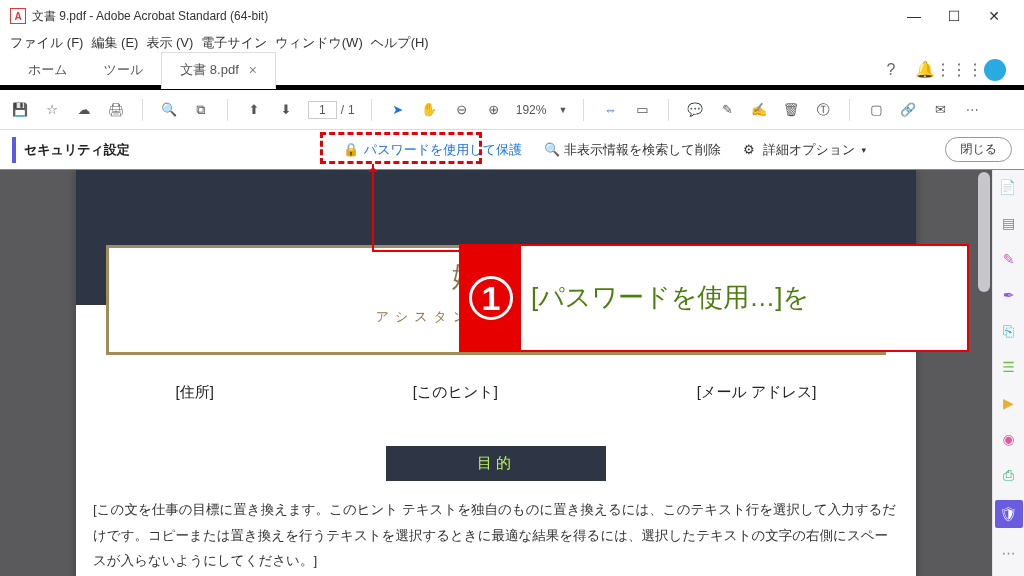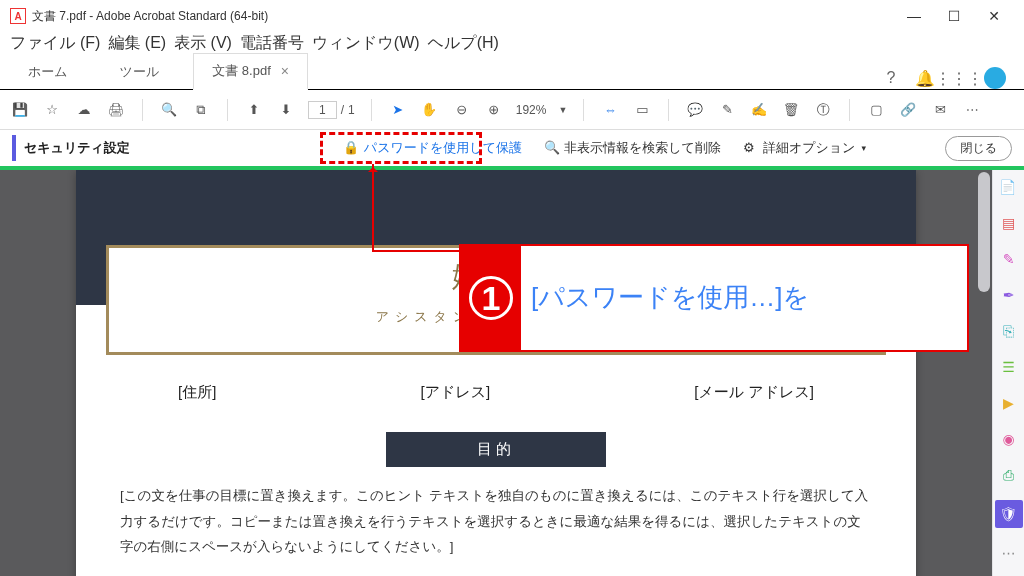--- a/index.html
+++ b/index.html
@@ -1,81 +1,81 @@
 <!DOCTYPE html>
 <html><head>
 <meta charset="utf-8">
 <style>
 * { margin:0; padding:0; box-sizing:border-box; font-family:"Yu Gothic UI","Meiryo",sans-serif; }
 body { background:#fff; width:1024px; height:576px; overflow:hidden; position:relative; }
 .titlebar { height:32px; display:flex; align-items:center; padding:0 10px; font-size:12px; color:#333; }
 .titlebar .app-icon { width:16px; height:16px; background:#fff; border:1px solid #e33; display:inline-flex; align-items:center; justify-content:center; color:#e33; font-weight:bold; font-size:10px; margin-right:6px; }
 .titlebar .spacer { flex:1; }
 .winbtn { width:40px; height:28px; display:inline-flex; align-items:center; justify-content:center; color:#333; font-size:14px; }
-.menubar { height:22px; display:flex; align-items:center; gap:4px; padding:0 8px; font-size:16px; color:#333; }
+.menubar { height:22px; display:flex; align-items:center; gap:4px; padding:0 8px; font-size:13px; color:#333; }
 .menubar span { padding:2px 2px; }
-.tabbar { height:36px; display:flex; align-items:flex-end; border-bottom:1px solid #000000; padding:0 10px; gap:16px; }
+.tabbar { height:36px; display:flex; align-items:center; border-bottom:5px solid #000000; padding:0 10px; gap:0; }
 .tab { padding:8px 18px; font-size:13px; color:#555; }
 .tab.doc { background:#fff; border:1px solid #ddd; border-bottom:2px solid #fff; margin-bottom:-1px; position:relative; display:flex; align-items:center; gap:10px; }
 .tab.doc .close { color:#888; font-size:14px; }
 .tabright { margin-left:auto; display:flex; align-items:center; gap:16px; padding-right:8px; }
 .ticon { width:18px; height:18px; display:inline-flex; align-items:center; justify-content:center; color:#666; font-size:16px; }
 .avatar { width:22px; height:22px; border-radius:50%; background:#29abe2; }
 .toolbar { height:40px; border-bottom:1px solid #ddd; display:flex; align-items:center; padding:0 10px; gap:12px; font-size:13px; color:#555; }
 .toolbar .ico { width:20px; height:20px; display:inline-flex; align-items:center; justify-content:center; color:#555; }
 .toolbar .sep { width:1px; height:22px; background:#ddd; margin:0 4px; }
 .pagebox { font-size:12px; color:#555; display:flex; align-items:center; gap:4px; }
 .pagebox .cur { border:1px solid #ccc; padding:1px 10px; }
 .zoom { font-size:12px; }
-.secbar { height:40px; display:flex; align-items:center; padding:0 12px; gap:10px; font-size:13px; border-bottom:4px solid #22c55e; }
+.secbar { height:40px; display:flex; align-items:center; padding:0 12px; gap:10px; font-size:13px; border-bottom:1px solid #22c55e; }
 .secbar .label { border-left:4px solid #5b5be0; padding:4px 8px; font-weight:bold; color:#222; }
 .secbtn { display:flex; align-items:center; gap:4px; color:#333; padding:4px 6px; }
 .secbtn .bicon { width:16px; height:16px; }
 .pwdbtn { color:#1a73e8; }
 .closebtn { margin-left:auto; border:1px solid #999; border-radius:14px; padding:3px 14px; font-size:12px; color:#333; }
 .workspace { position:absolute; top:170px; left:0; right:32px; bottom:0; background:#5a5a5c; overflow:hidden; }
 .page { position:absolute; top:0; left:50%; transform:translateX(-50%); width:840px; background:#fff; height:700px; box-shadow:0 2px 8px rgba(0,0,0,.3); }
 .hero { height:135px; background:#2e3645; }
 .namebox { position:absolute; top:75px; left:30px; right:30px; height:110px; border:3px solid #a38b5b; background:#fff; text-align:center; padding-top:10px; }
 .namebox .name { font-size:28px; color:#8a7548; letter-spacing:8px; }
 .namebox .role { font-size:13px; color:#8a7548; letter-spacing:6px; margin-top:12px; }
 .fields { display:flex; justify-content:space-around; margin-top:78px; font-size:15px; color:#222; }
-.goal { width:220px; margin:30px auto 0; background:#2e3645; color:#ffffff; text-align:center; padding:8px 0; font-size:15px; letter-spacing:4px; }
-.para { margin:16px 44px 0; font-size:13.5px; color:#333; line-height:1.9; }
+.goal { width:220px; margin:44px auto 0; background:#2e3645; color:#bef264; text-align:center; padding:8px 0; font-size:15px; letter-spacing:4px; }
+.para { margin:16px 17px 0; font-size:13.5px; color:#333; line-height:1.9; }
 .rightstrip { position:absolute; top:170px; right:0; width:32px; bottom:0; background:#f6f6f8; border-left:1px solid #e3e3e6; display:flex; flex-direction:column; align-items:center; padding-top:6px; gap:14px; }
 .rightstrip .ritem { width:22px; height:22px; display:flex; align-items:center; justify-content:center; font-size:14px; }
 .ritem.shield { background:#6a5be0; color:#fff; border-radius:2px; width:28px; height:28px; }
 .highlight { position:absolute; border:3px dashed #e60000; }
 .hl-pwd { top:132px; left:320px; width:162px; height:32px; }
 .arrow-v { position:absolute; left:372px; top:164px; width:2px; height:86px; background:#e60000; }
 .arrow-v::before { content:""; position:absolute; top:-2px; left:-4px; border:5px solid transparent; border-bottom-color:#e60000; }
 .arrow-h { position:absolute; left:372px; top:250px; height:2px; width:88px; background:#e60000; }
 .callout { position:absolute; top:244px; left:459px; width:510px; height:108px; background:#fff; border:2px solid #e60000; display:flex; align-items:center; }
 .callout .num { width:60px; height:100%; background:#e60000; color:#fff; display:flex; align-items:center; justify-content:center; font-size:34px; font-weight:bold; }
 .callout .num span{ border:3px solid #fff; border-radius:50%; width:44px; height:44px; display:flex; align-items:center; justify-content:center;}
-.callout .txt { flex:1; padding:4px 10px; font-size:26px; color:#3b82f6; line-height:1.45; font-weight:500;}
+.callout .txt { flex:1; padding:4px 10px; font-size:26px; color:#4d7c0f; line-height:1.45; font-weight:500;}
 .scrollthumb{ position:absolute; right:34px; top:172px; width:12px; height:120px; background:#c8c8cc; border-radius:6px;}
 </style>
 </head>
 <body>
 
 <div class="titlebar">
   <span class="app-icon">A</span>
-  <span>文書 7.pdf - Adobe Acrobat Standard (64-bit)</span>
+  <span>文書 9.pdf - Adobe Acrobat Standard (64-bit)</span>
   <span class="spacer"></span>
   <span class="winbtn">―</span>
   <span class="winbtn">☐</span>
   <span class="winbtn">✕</span>
 </div>
 
 <div class="menubar">
   <span>ファイル (F)</span>
   <span>編集 (E)</span>
   <span>表示 (V)</span>
-  <span>電話番号</span>
+  <span>電子サイン</span>
   <span>ウィンドウ(W)</span>
   <span>ヘルプ(H)</span>
 </div>
 
 <div class="tabbar">
   <div class="tab">ホーム</div>
   <div class="tab">ツール</div>
   <div class="tab doc">
     <span>文書 8.pdf</span>
     <span class="close">×</span>
@@ -148,21 +148,21 @@
 
 <div class="workspace">
   <div class="page">
     <div class="hero"></div>
     <div class="namebox">
       <div class="name">姓 名</div>
       <div class="role">アシスタント マネージャー</div>
     </div>
     <div class="fields">
       <span>[住所]</span>
-      <span>[アドレス]</span>
+      <span>[このヒント]</span>
       <span>[メール アドレス]</span>
     </div>
     <div class="goal">目的</div>
     <div class="para">[この文を仕事の目標に置き換えます。このヒント テキストを独自のものに置き換えるには、このテキスト行を選択して入力するだけです。コピーまたは置き換えを行うテキストを選択するときに最適な結果を得るには、選択したテキストの文字の右側にスペースが入らないようにしてください。]</div>
   </div>
 </div>
 
 <div class="scrollthumb"></div>
 
 <div class="rightstrip">

